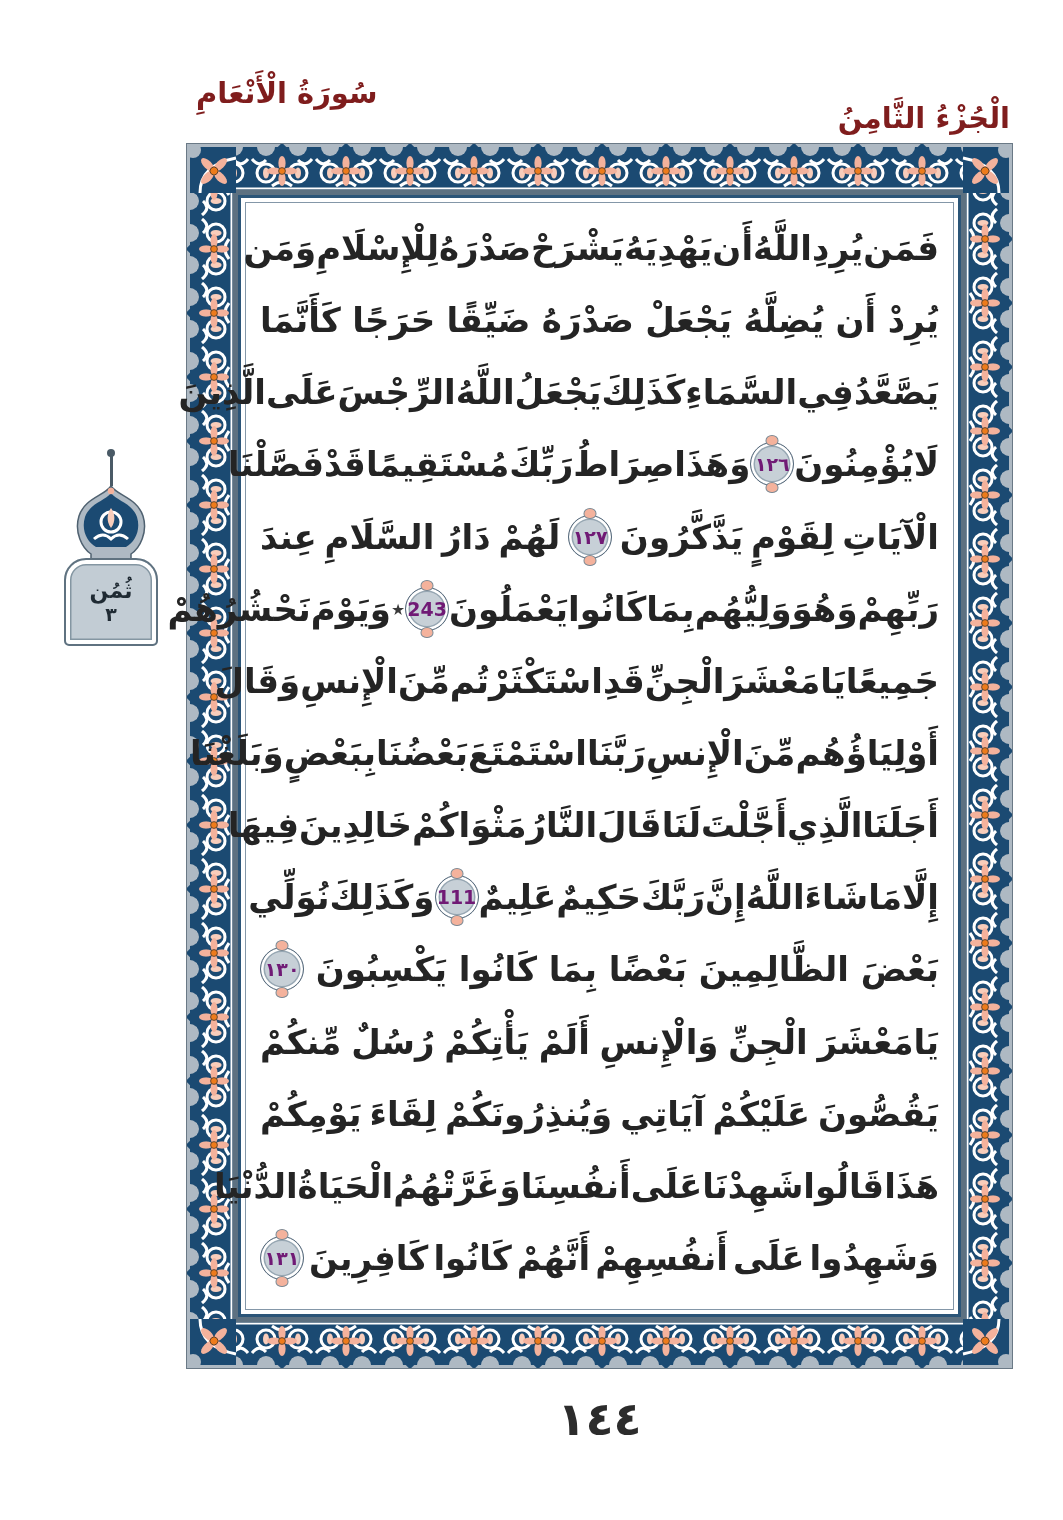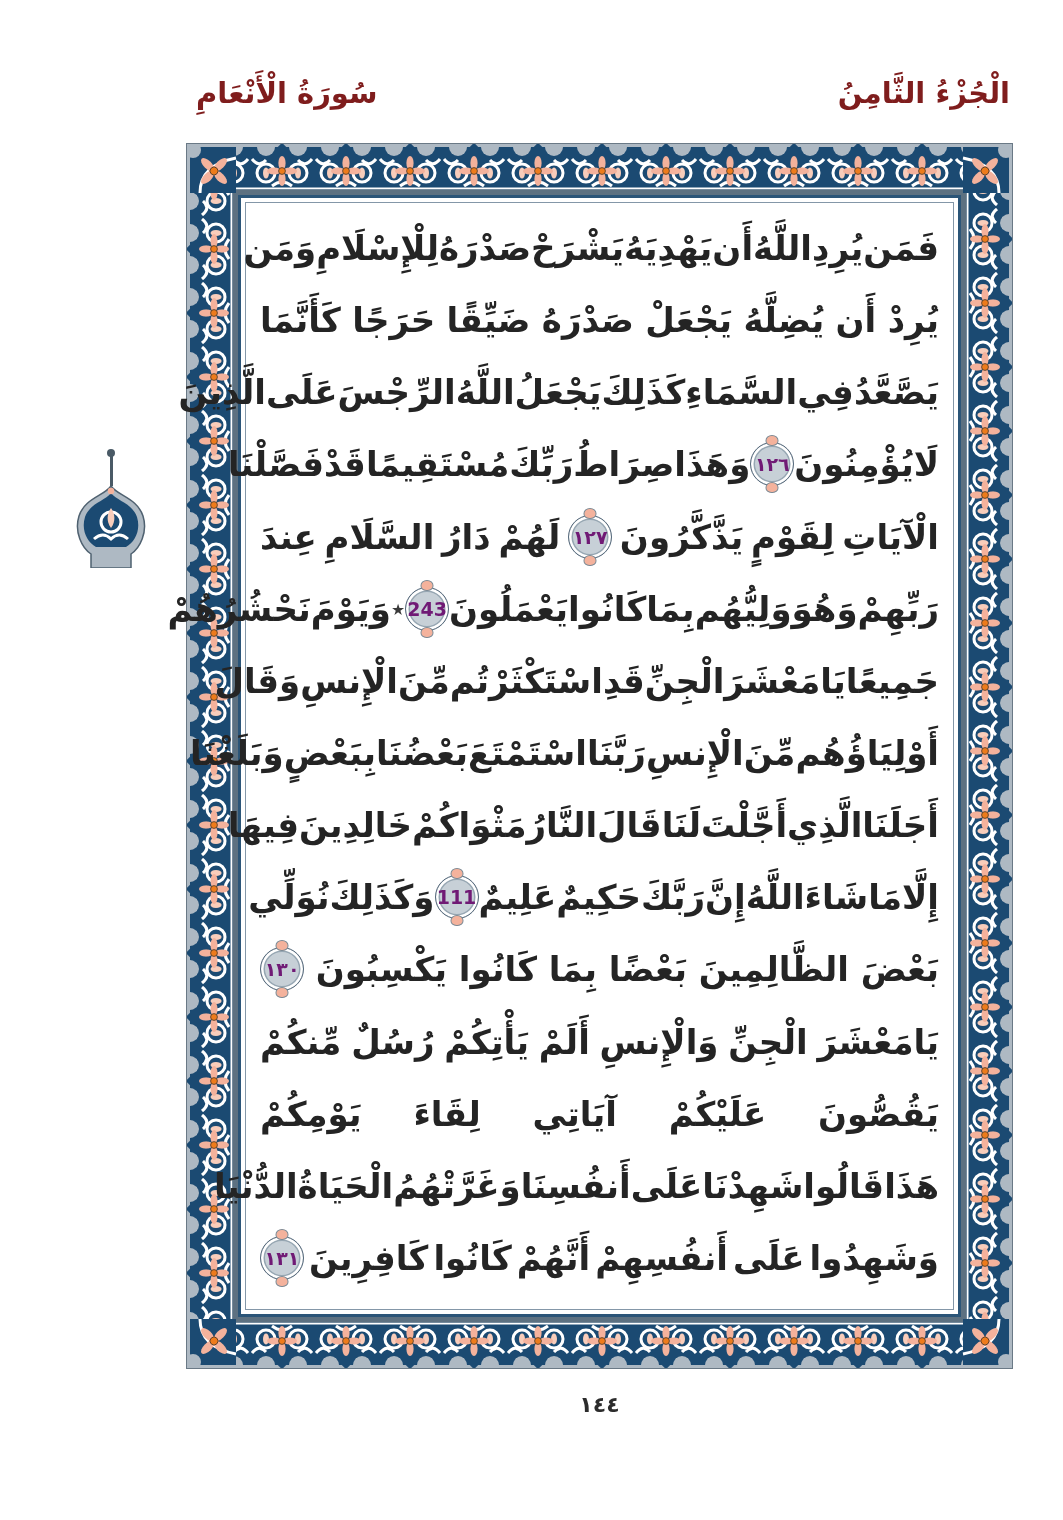--- a/index.html
+++ b/index.html
@@ -25,21 +25,21 @@
   .hdr{
     position:absolute;
     top:76px;
     font-size:29px;
     font-weight:700;
     color:#7f1d1d;
     direction:rtl;
     white-space:nowrap;
   }
   .hdr-surah{left:196px;}
-  .hdr-juz{right:53px;}
+  .hdr-juz{right:53px;margin-top:25px;}
 
   .frame{
     position:absolute;
     left:186px; top:143px;
     width:827px; height:1226px;
   }
   .frame svg.border-svg{position:absolute;left:0;top:0;}
 
   .text-frame{
     position:absolute;
@@ -145,21 +145,21 @@
     z-index:0;
   }
   .thumn-label{font-size:22px;font-weight:700;color:#1f2a33;line-height:1.1;}
   .thumn-num{font-size:19px;font-weight:700;color:#1f2a33;line-height:1.1;}
 
   .page-number{
     position:absolute;
     left:186px; top:1392px;
     width:827px;
     text-align:center;
-    font-size:22px;
+    font-size:46px;
     font-weight:700;
     color:#2c2c2c;
   }
 </style>
 </head>
 <body>
 
 <div class="hdr hdr-surah">سُورَةُ الْأَنْعَامِ</div>
 <div class="hdr hdr-juz">الْجُزْءُ الثَّامِنُ</div>
 
@@ -353,20 +353,21 @@
             <span class="w">وَالْإِنسِ</span>
             <span class="w">أَلَمْ</span>
             <span class="w">يَأْتِكُمْ</span>
             <span class="w">رُسُلٌ</span>
             <span class="w">مِّنكُمْ</span>
           </div>
           <div class="line">
             <span class="w">يَقُصُّونَ</span>
             <span class="w">عَلَيْكُمْ</span>
             <span class="w">آيَاتِي</span>
+            <span class="w">وَيُنذِرُونَكُمْ</span>
             <span class="w">لِقَاءَ</span>
             <span class="w">يَوْمِكُمْ</span>
           </div>
           <div class="line">
             <span class="w">هَذَا</span>
             <span class="w">قَالُوا</span>
             <span class="w">شَهِدْنَا</span>
             <span class="w">عَلَى</span>
             <span class="w">أَنفُسِنَا</span>
             <span class="w">وَغَرَّتْهُمُ</span>
@@ -390,15 +391,19 @@
 <div class="thumn">
   <div class="thumn-stem"></div>
   <svg width="88" height="84" viewBox="0 0 88 84">
     <path d="M44,2 C37,12 18,14 12,32 C7,48 15,64 24,70 L24,84 L64,84 L64,70 C73,64 81,48 76,32 C70,14 51,12 44,2 Z" style="fill:var(--band-gray);stroke:#4f6170;stroke-width:1.5"></path>
     <path d="M44,9 C38,17 23,19 18,33 C14,46 20,58 29,63 L59,63 C68,58 74,46 70,33 C65,19 50,17 44,9 Z" style="fill:var(--navy)"></path>
     <circle cx="44" cy="38" r="10" style="fill:none;stroke:#ffffff;stroke-width:3"></circle>
     <path d="M27,55 Q36,47 44,55 Q52,47 61,55" style="fill:none;stroke:#ffffff;stroke-width:3"></path>
     <path d="M44,24 C40,30 39,37 44,44 C49,37 48,30 44,24 Z" style="fill:var(--salmon-light)"></path>
     <circle cx="44" cy="7" r="3.2" style="fill:var(--salmon)"></circle>
   </svg>
+  <div class="thumn-body">
+    <div class="thumn-label">ثُمُن</div>
+    <div class="thumn-num">٣</div>
+  </div>
 </div>
 
 <div class="page-number">١٤٤</div>
 
 </body></html>

